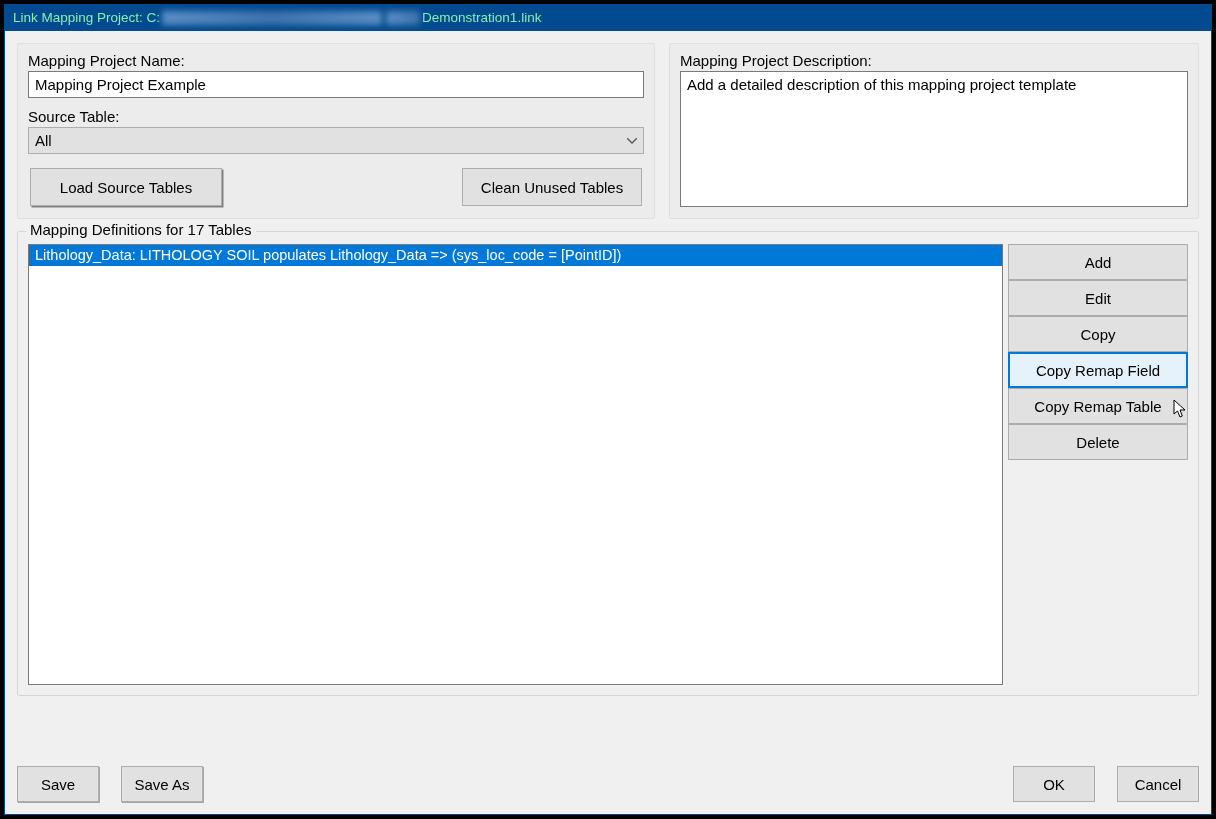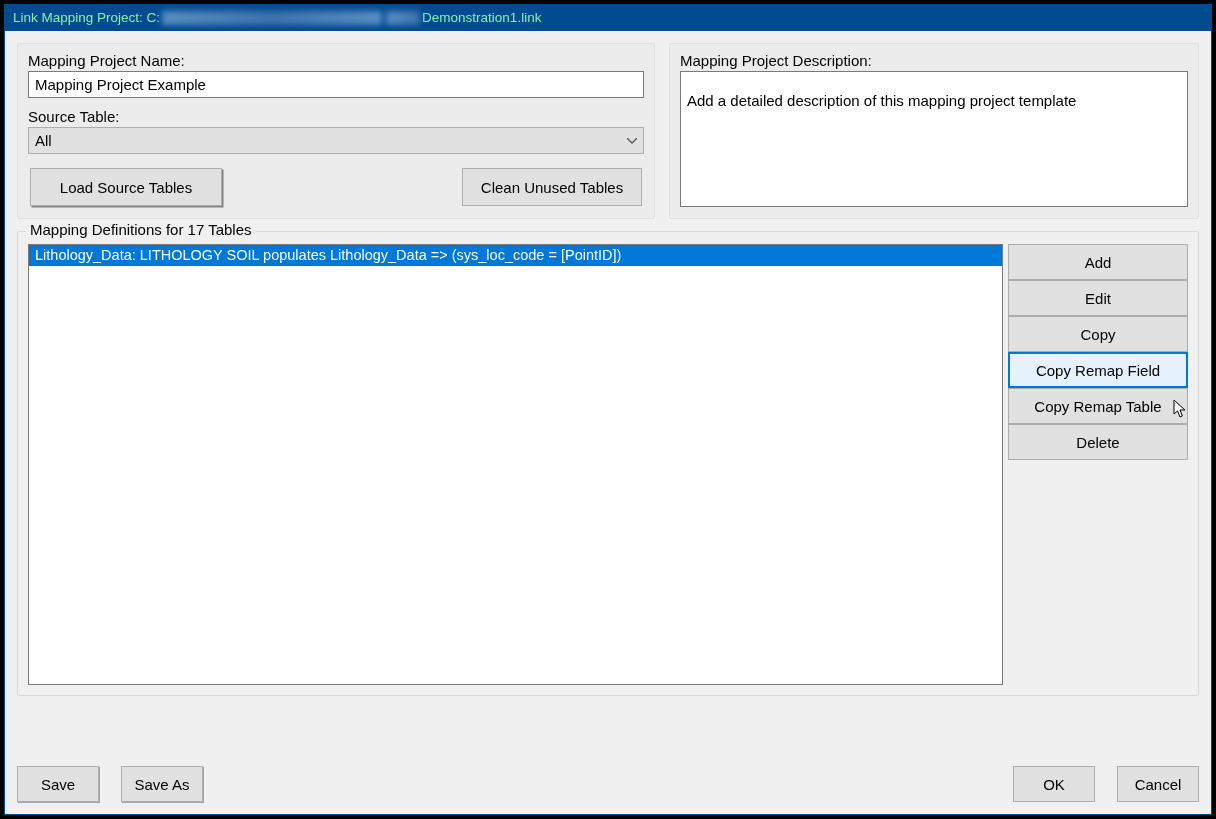--- a/index.html
+++ b/index.html
@@ -115,21 +115,21 @@
       justify-content: space-between;
       padding: 0 2px;
     }
     .btn-tall { width: 192px; height: 38px; }
     .btn-tallish { width: 180px; height: 38px; }
     .textarea {
       width: 100%;
       height: 136px;
       border: 1px solid #7a7a7a;
       background: #fff;
-      padding: 20px 6px;
+      padding: 4px 6px;
       font-family: inherit;
       font-size: 15px;
       resize: none;
     }
     .fieldset {
       border: 1px solid #d6d6d6;
       position: relative;
       padding: 12px 10px 10px 10px;
       border-radius: 2px;
     }

